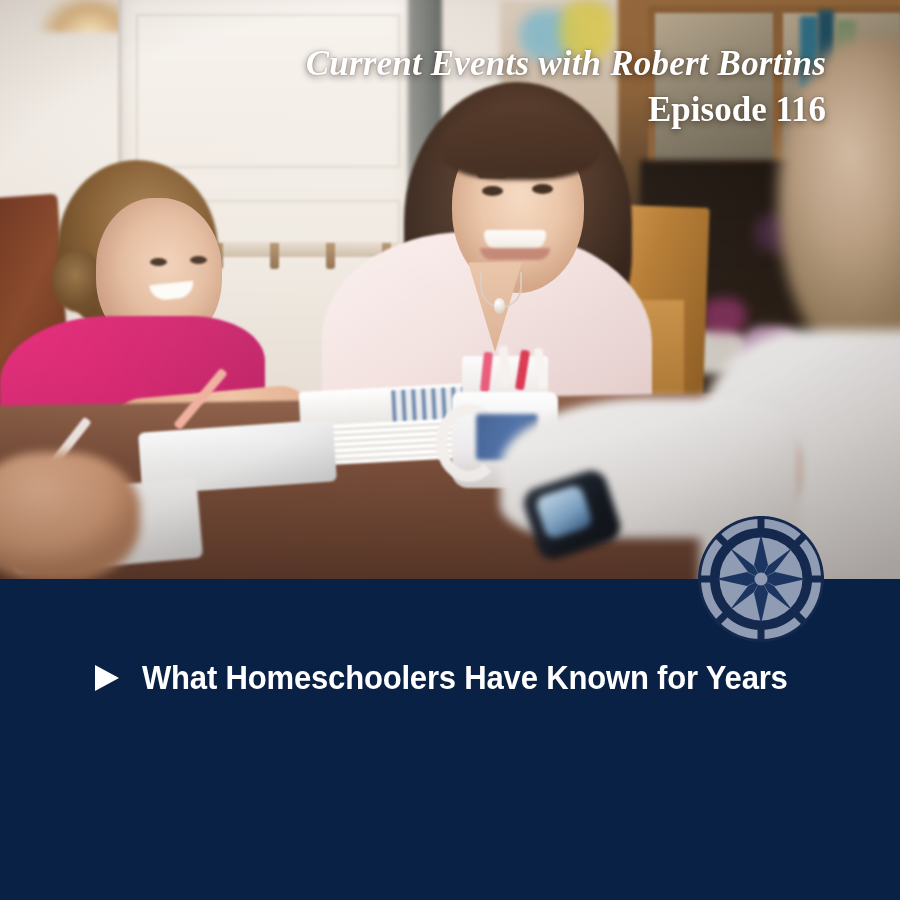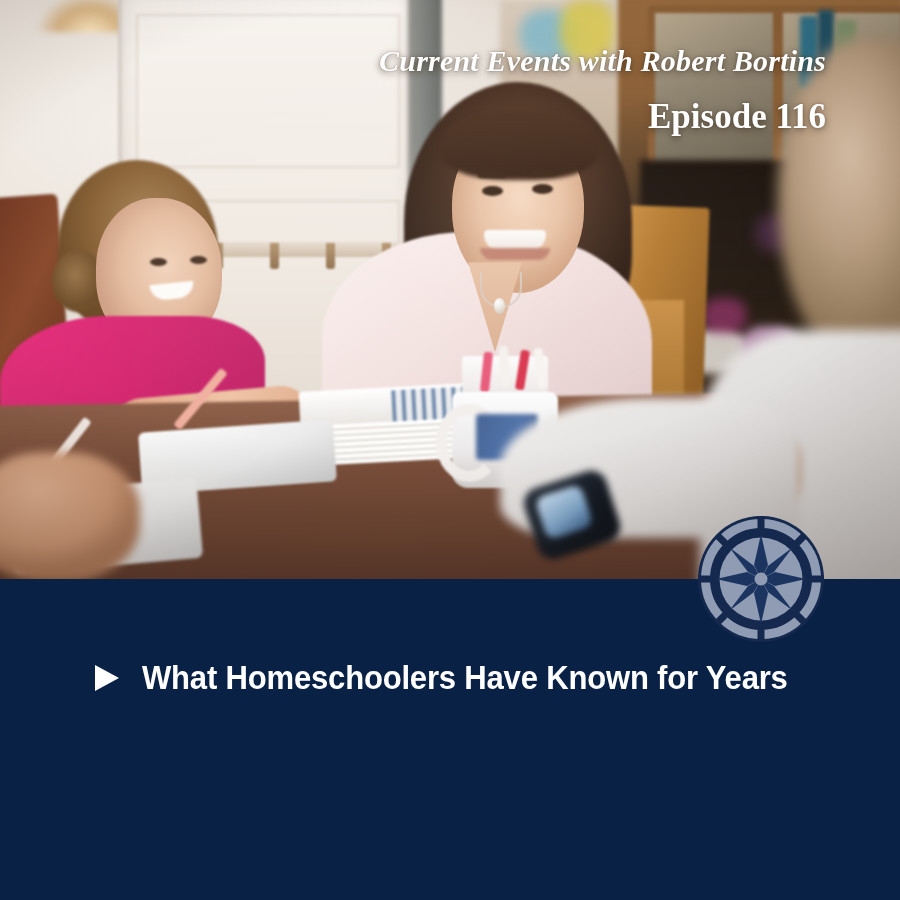--- a/index.html
+++ b/index.html
@@ -489,31 +489,31 @@
     width: 826px;
     text-align: right;
     color: #ffffff;
     text-shadow: 0 2px 7px rgba(40,25,15,.55), 0 0 2px rgba(60,40,25,.4);
     z-index: 5;
   }
   .title-line1 {
     font-family: "Liberation Serif", "DejaVu Serif", serif;
     font-style: italic;
     font-weight: 700;
-    font-size: 30px;
+    font-size: 35px;
     letter-spacing: .2px;
     line-height: 1.16;
     white-space: nowrap;
   }
   .title-line2 {
     font-family: "Liberation Serif", "DejaVu Serif", serif;
     font-weight: 700;
     font-size: 35px;
     line-height: 1.16;
-    margin-top: 18px;
+    margin-top: 5px;
     white-space: nowrap;
   }
 
   
   .logo {
     position: absolute;
     left: 698px; top: 516px;
     width: 126px; height: 126px;
     z-index: 7;
   }

